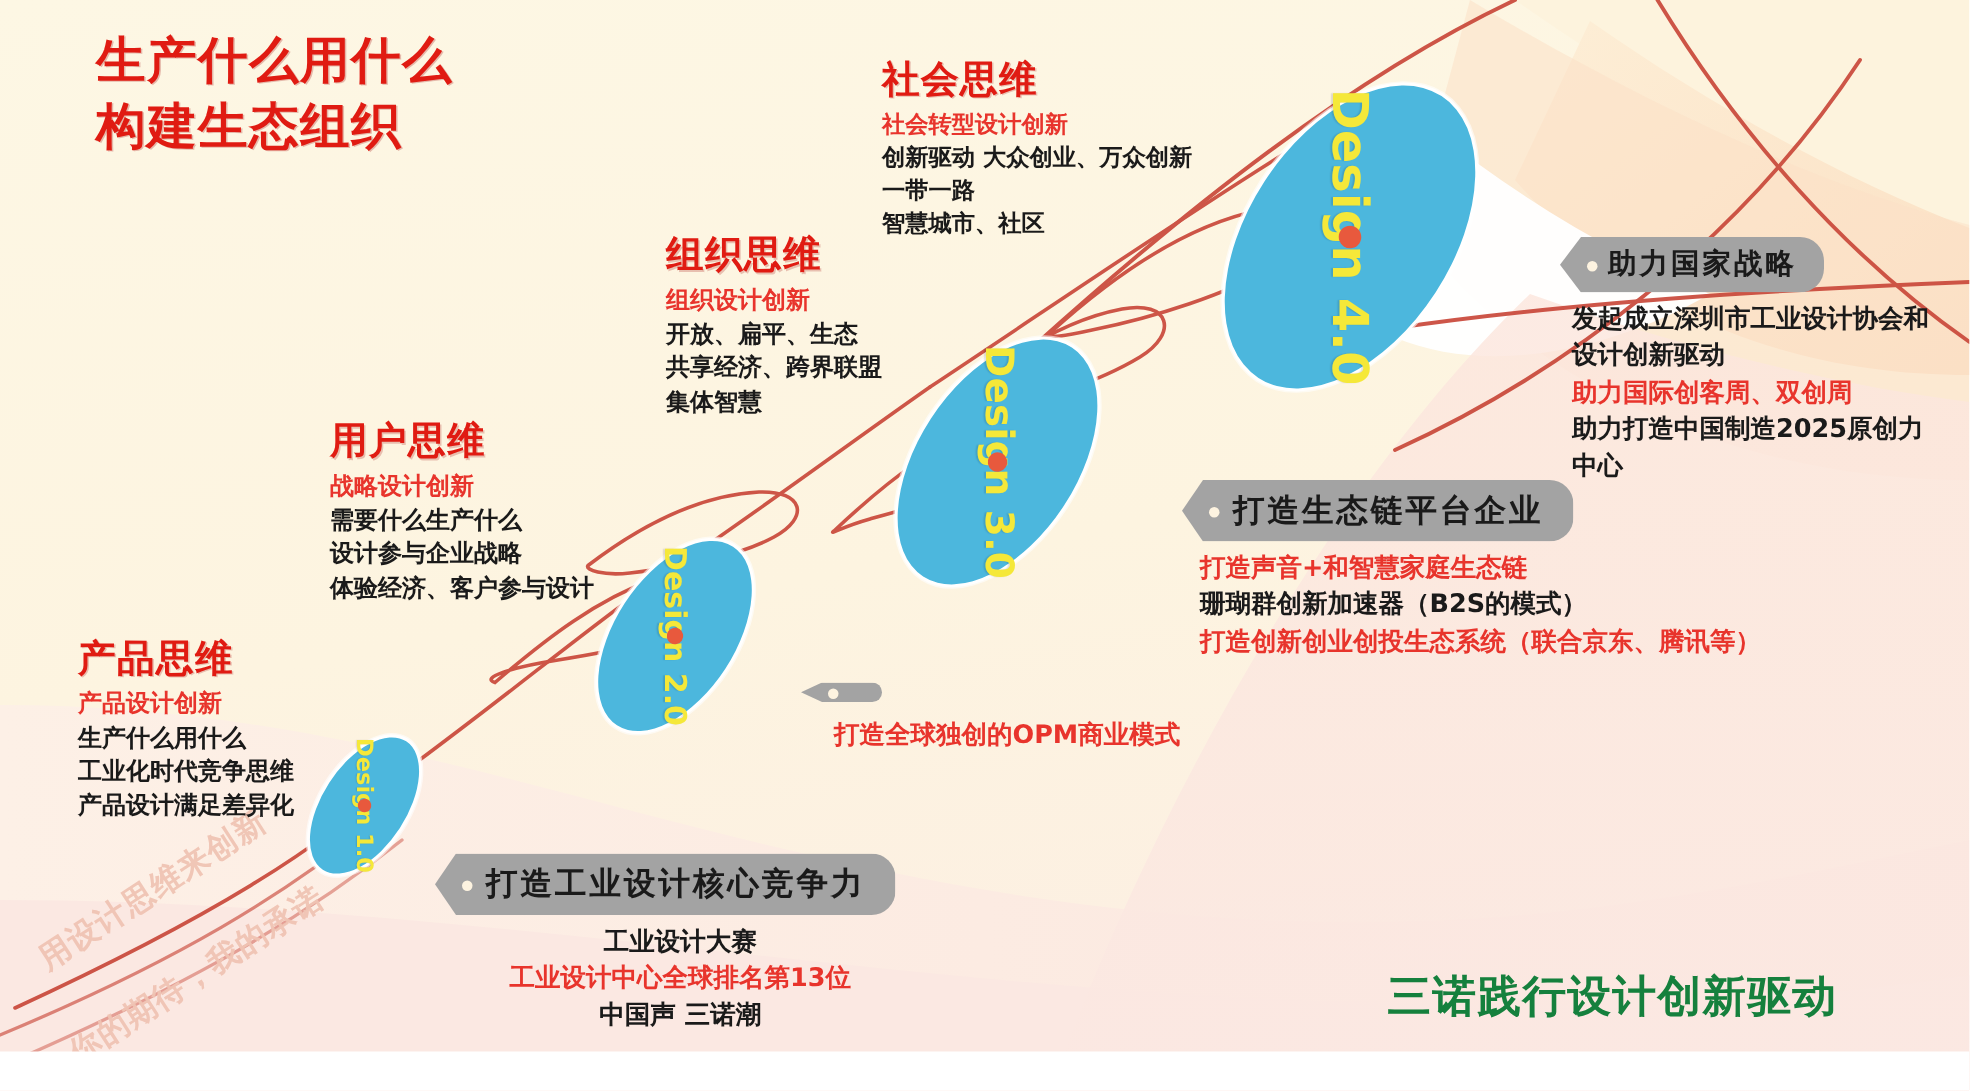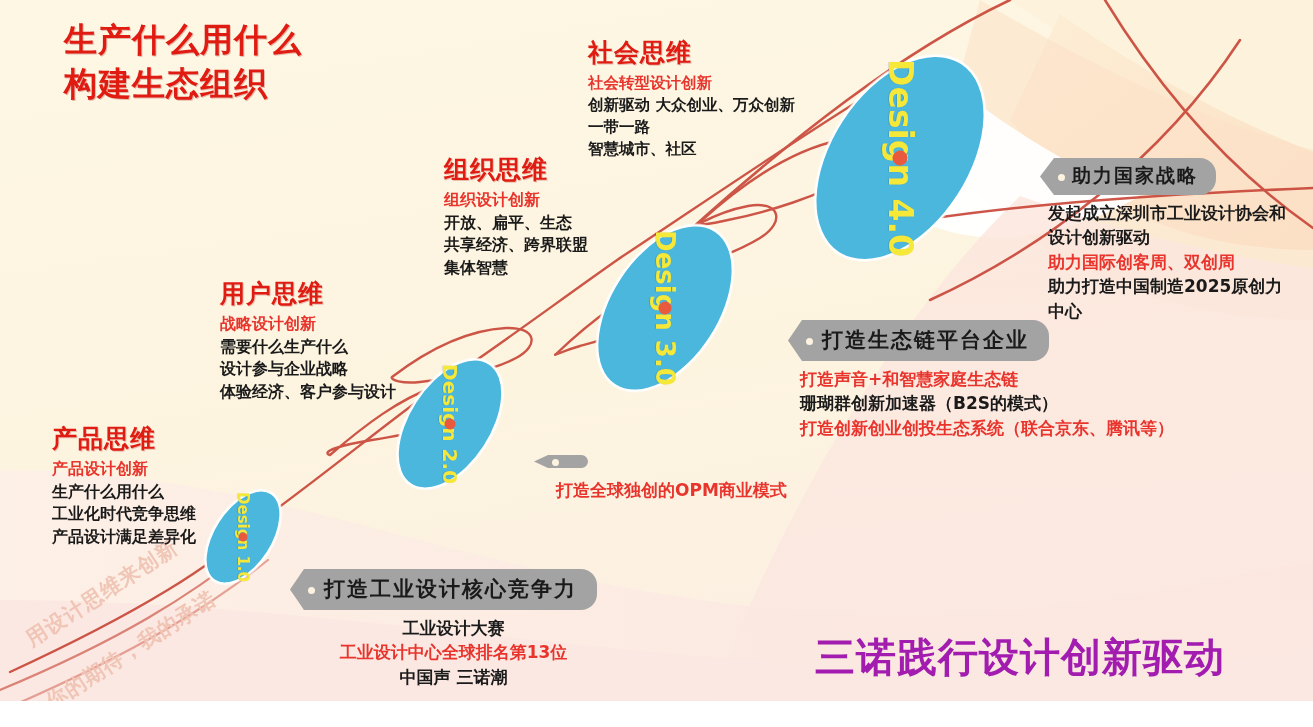--- a/index.html
+++ b/index.html
@@ -164,23 +164,23 @@
   #callout-smart { left: 534px; top: 453px; }
   #callout-smart .callout-body { padding-left: 22px; }
 
   #callout-core { left: 290px; top: 569px; }
   #callout-core .callout-body { padding-left: 20px; text-align: center; }
 
   
   #footer-slogan {
     position: absolute;
     right: 88px; bottom: 42px;
-    color: #a21caf;
-    font-weight: bold;
-    font-size: 40px;
+    color: #15803d;
+    font-weight: bold;
+    font-size: 29px;
     letter-spacing: 1px;
     white-space: nowrap;
   }
   #bottom-strip {
     position: absolute;
     left: 0; bottom: 0;
     width: 1313px; height: 26px;
     background: #ffffff;
   }
 </style>

